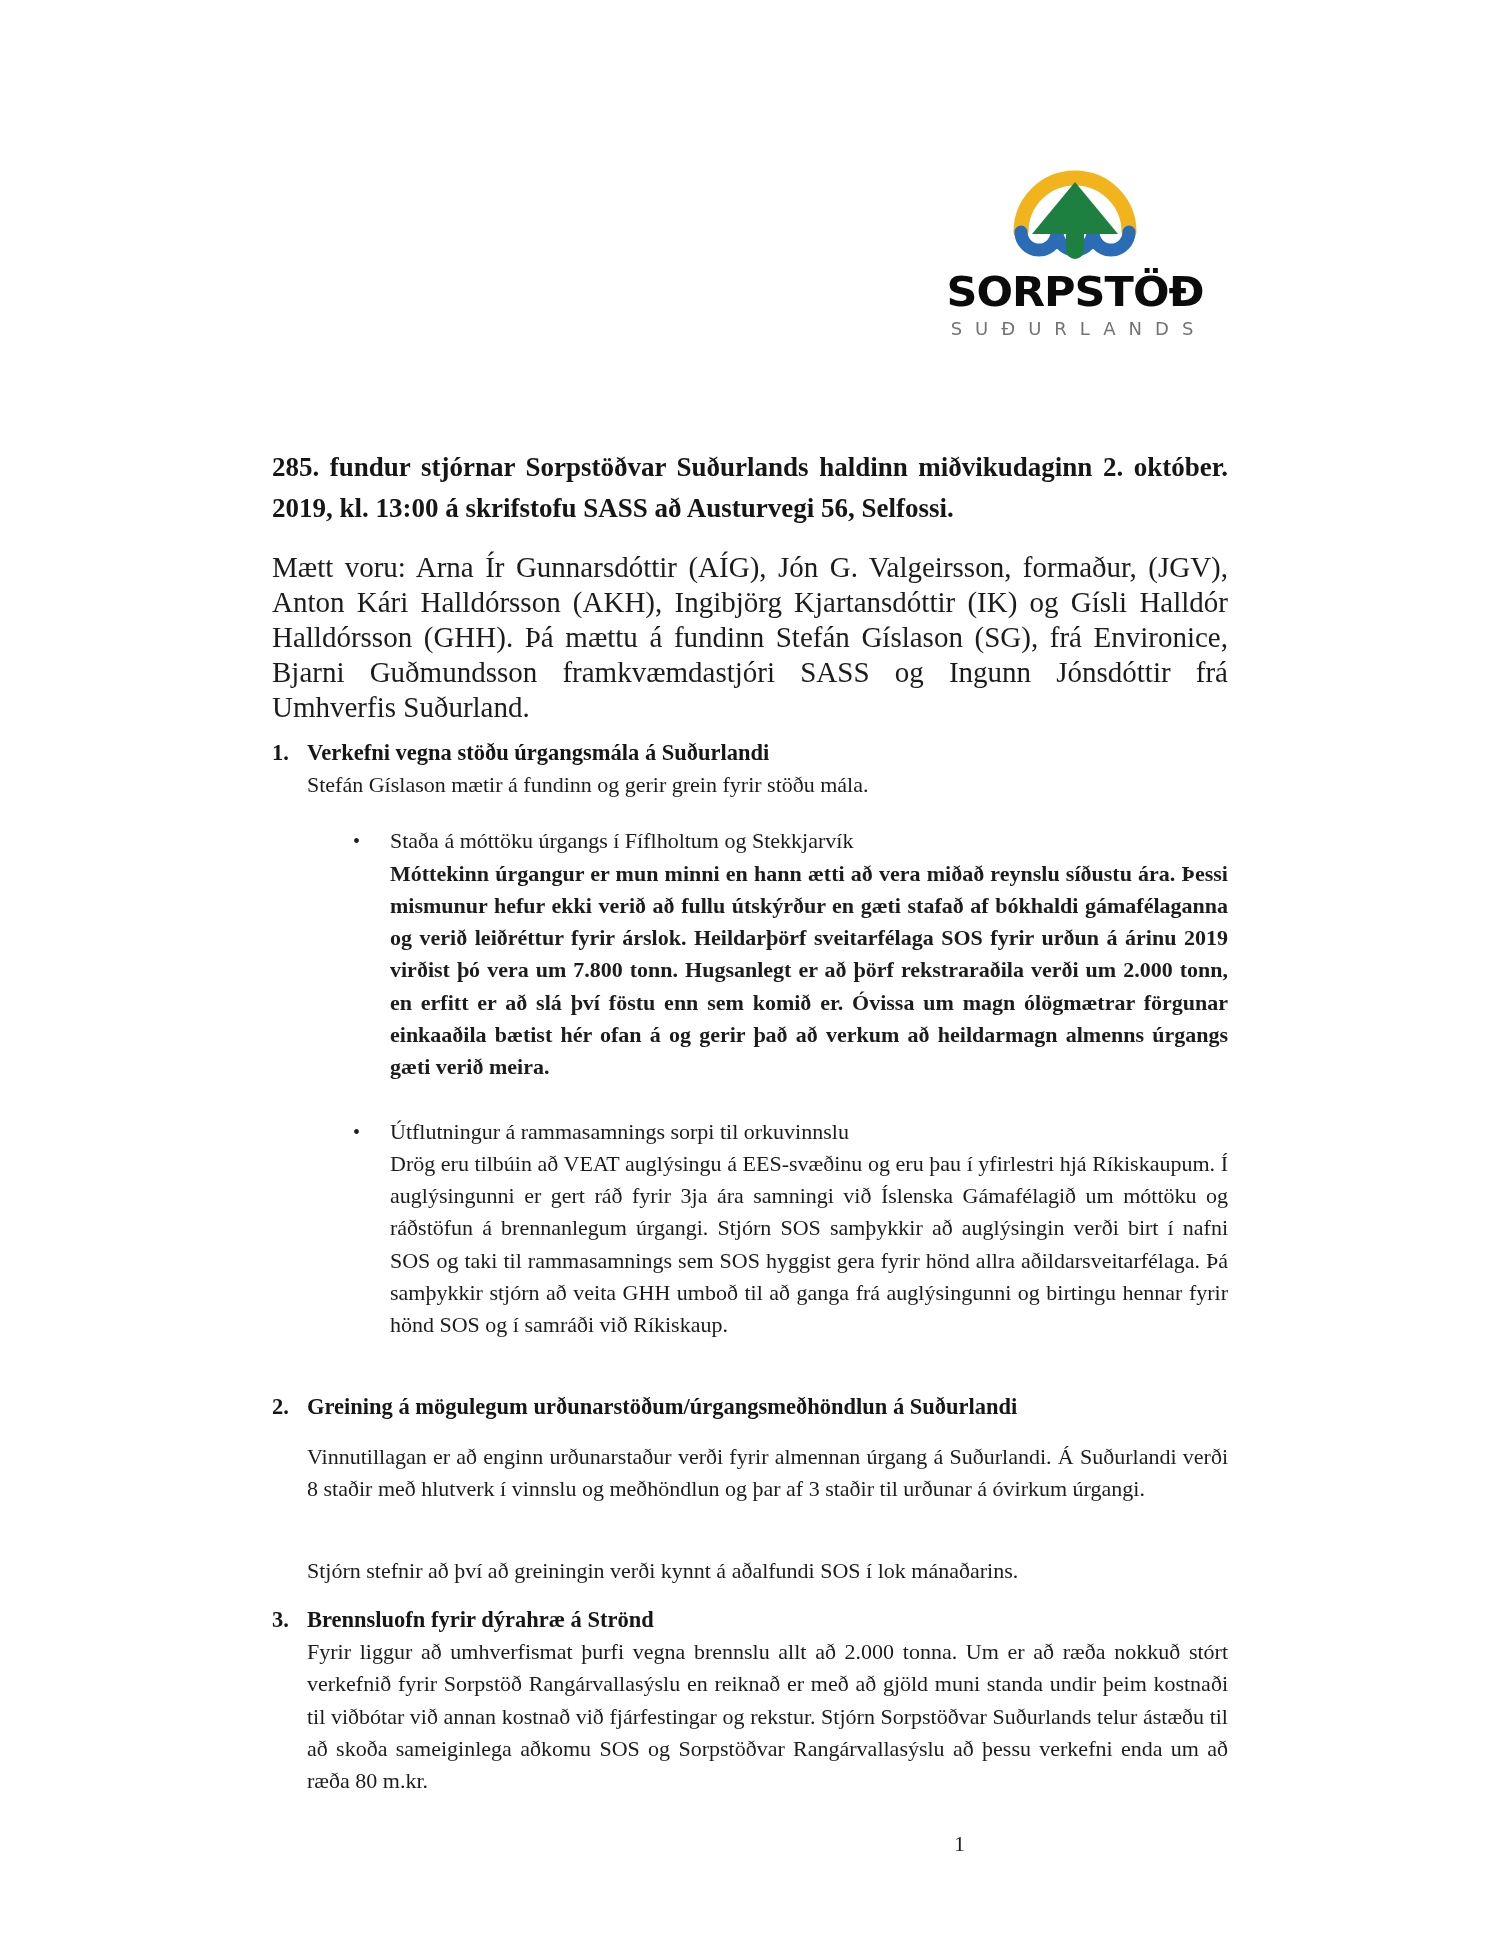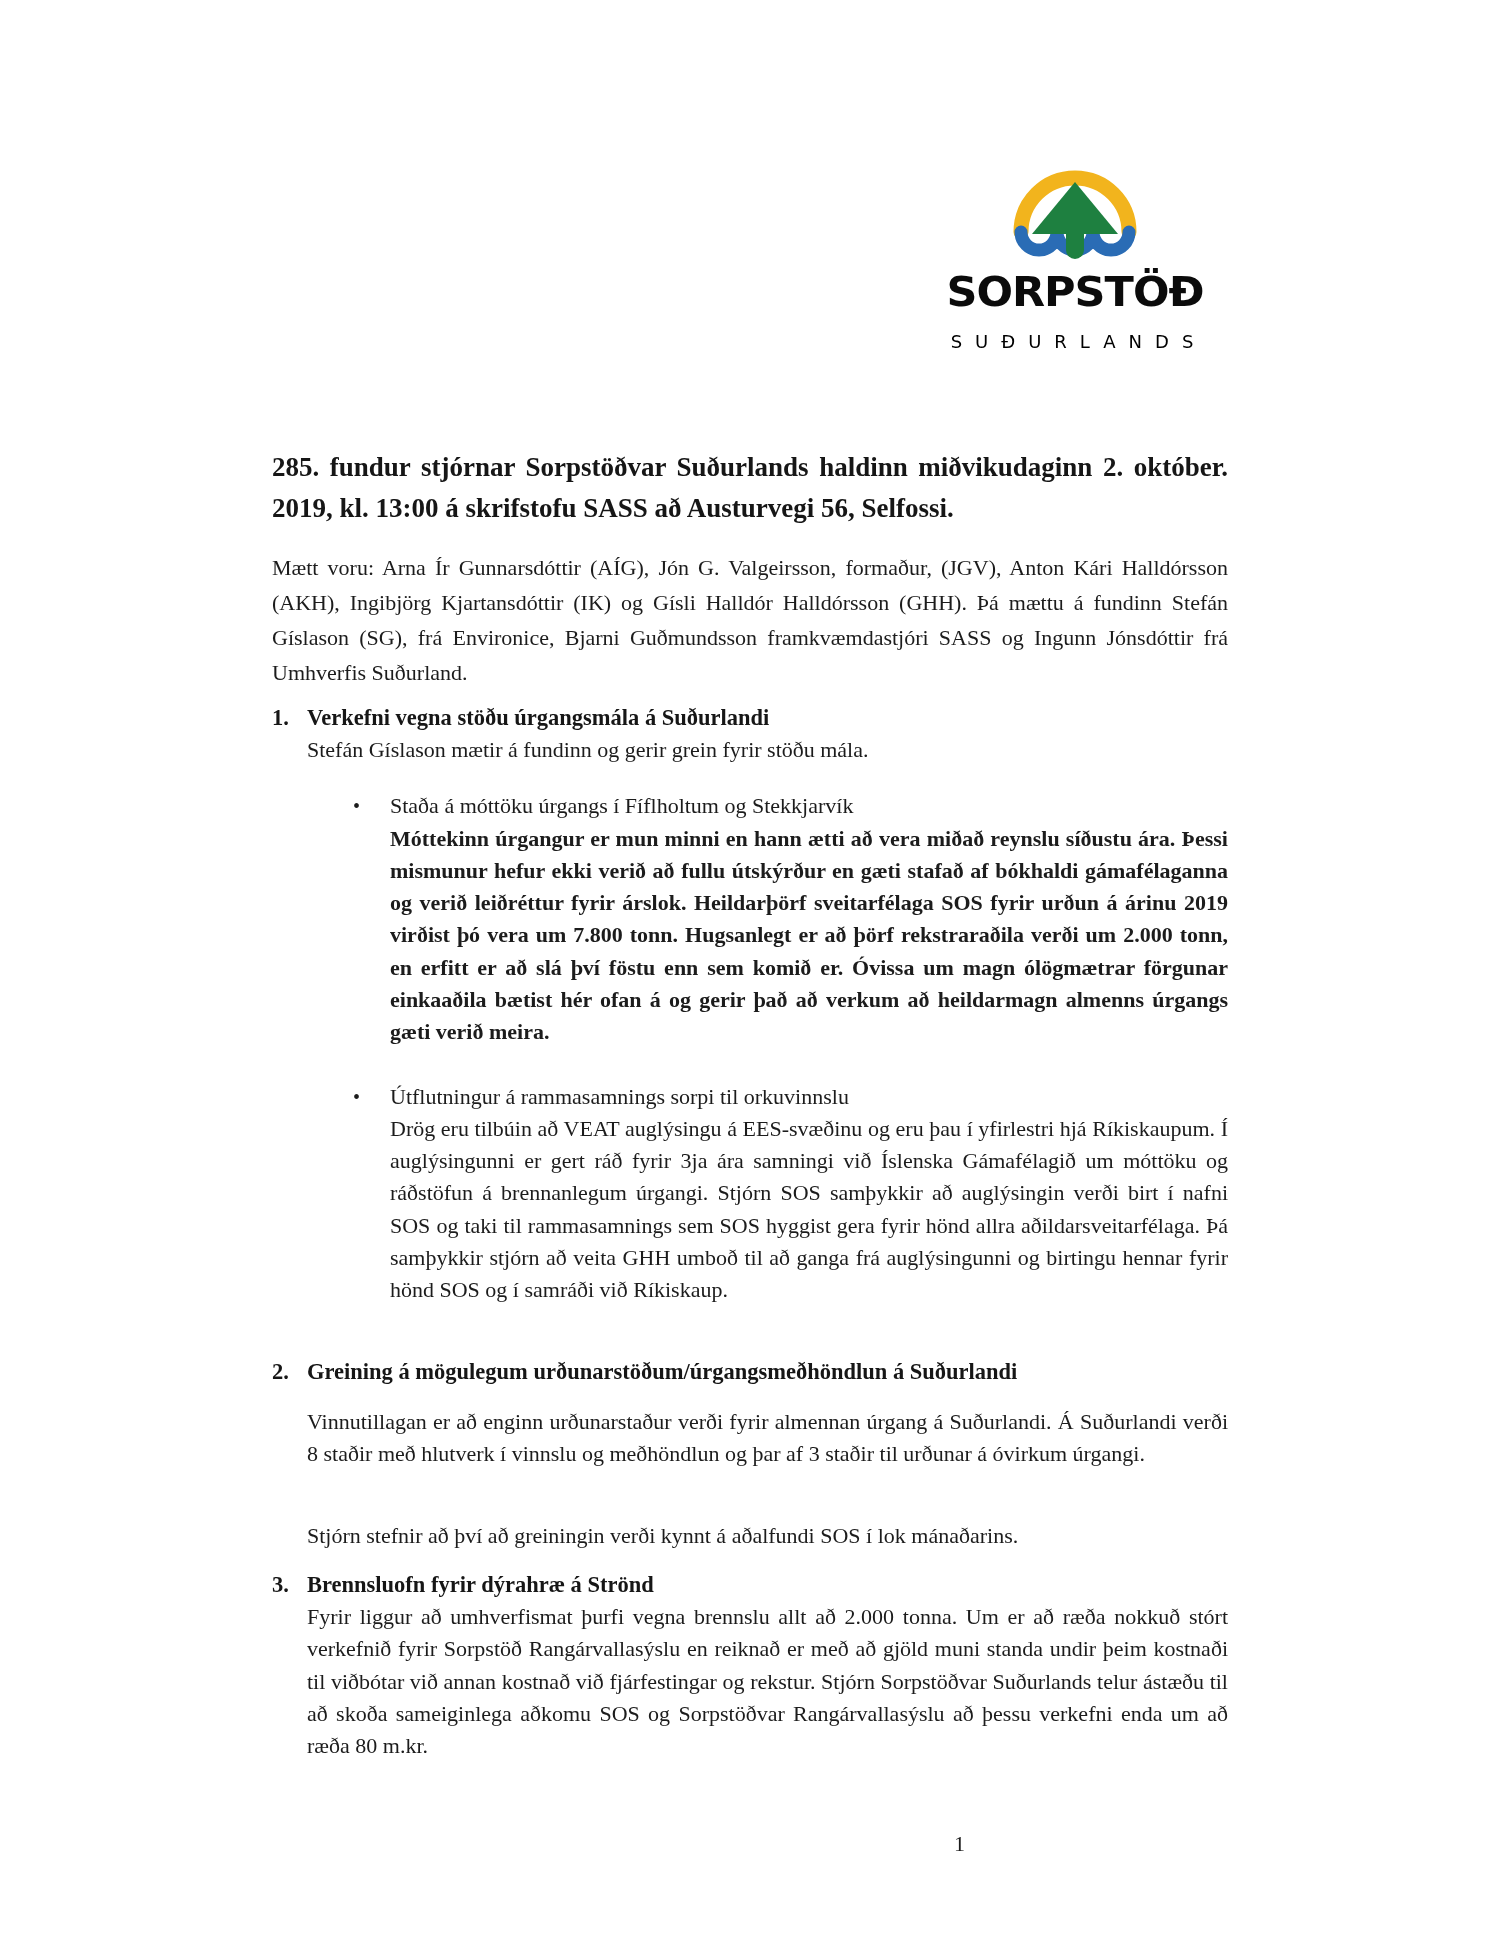--- a/index.html
+++ b/index.html
@@ -13,35 +13,35 @@
   .logo { position:absolute; left:933px; top:166px; width:284px; text-align:center; }
   .logo-icon svg { display:block; margin:0 auto; }
   .logo-word {
     font-family:"DejaVu Sans","Liberation Sans",sans-serif;
     font-weight:bold; font-size:43px; line-height:1; letter-spacing:-1px;
     color:#0b0b0b; margin-top:6px; transform:scaleY(.94); transform-origin:top center;
     white-space:nowrap;
   }
   .logo-sub {
     font-family:"DejaVu Sans","Liberation Sans",sans-serif;
-    font-size:18px; letter-spacing:13px; color:#000000; margin-top:16px;
+    font-size:18px; letter-spacing:13px; color:#737373; margin-top:3px;
     white-space:nowrap; text-indent:7px;
   }
 
   
   .content { position:absolute; left:272px; top:0; width:956px;margin-top:48px; }
 
   .title {
     margin:399px 0 0 0; font-size:27px; font-weight:bold;
     line-height:41px; text-align:justify; color:#161616;
   }
 
   .para { margin:0; text-align:justify; }
   .attendees {
-    margin:21px 0 0 0; font-size:22px; line-height:35px;
+    margin:21px 0 0 0; font-size:29px; line-height:35px;
     min-height:140px; text-align:justify;
   }
 
   .item { font-size:22px; line-height:32.3px; }
   .item-1 { margin-top:11px; }
   .item-2 { margin-top:16px; }
   .item-3 { margin-top:16px; }
 
   .item-head { display:flex; font-weight:bold; font-size:22.5px; line-height:33px; color:#161616; }
   .item-head .num { width:35px; flex:0 0 35px; }

